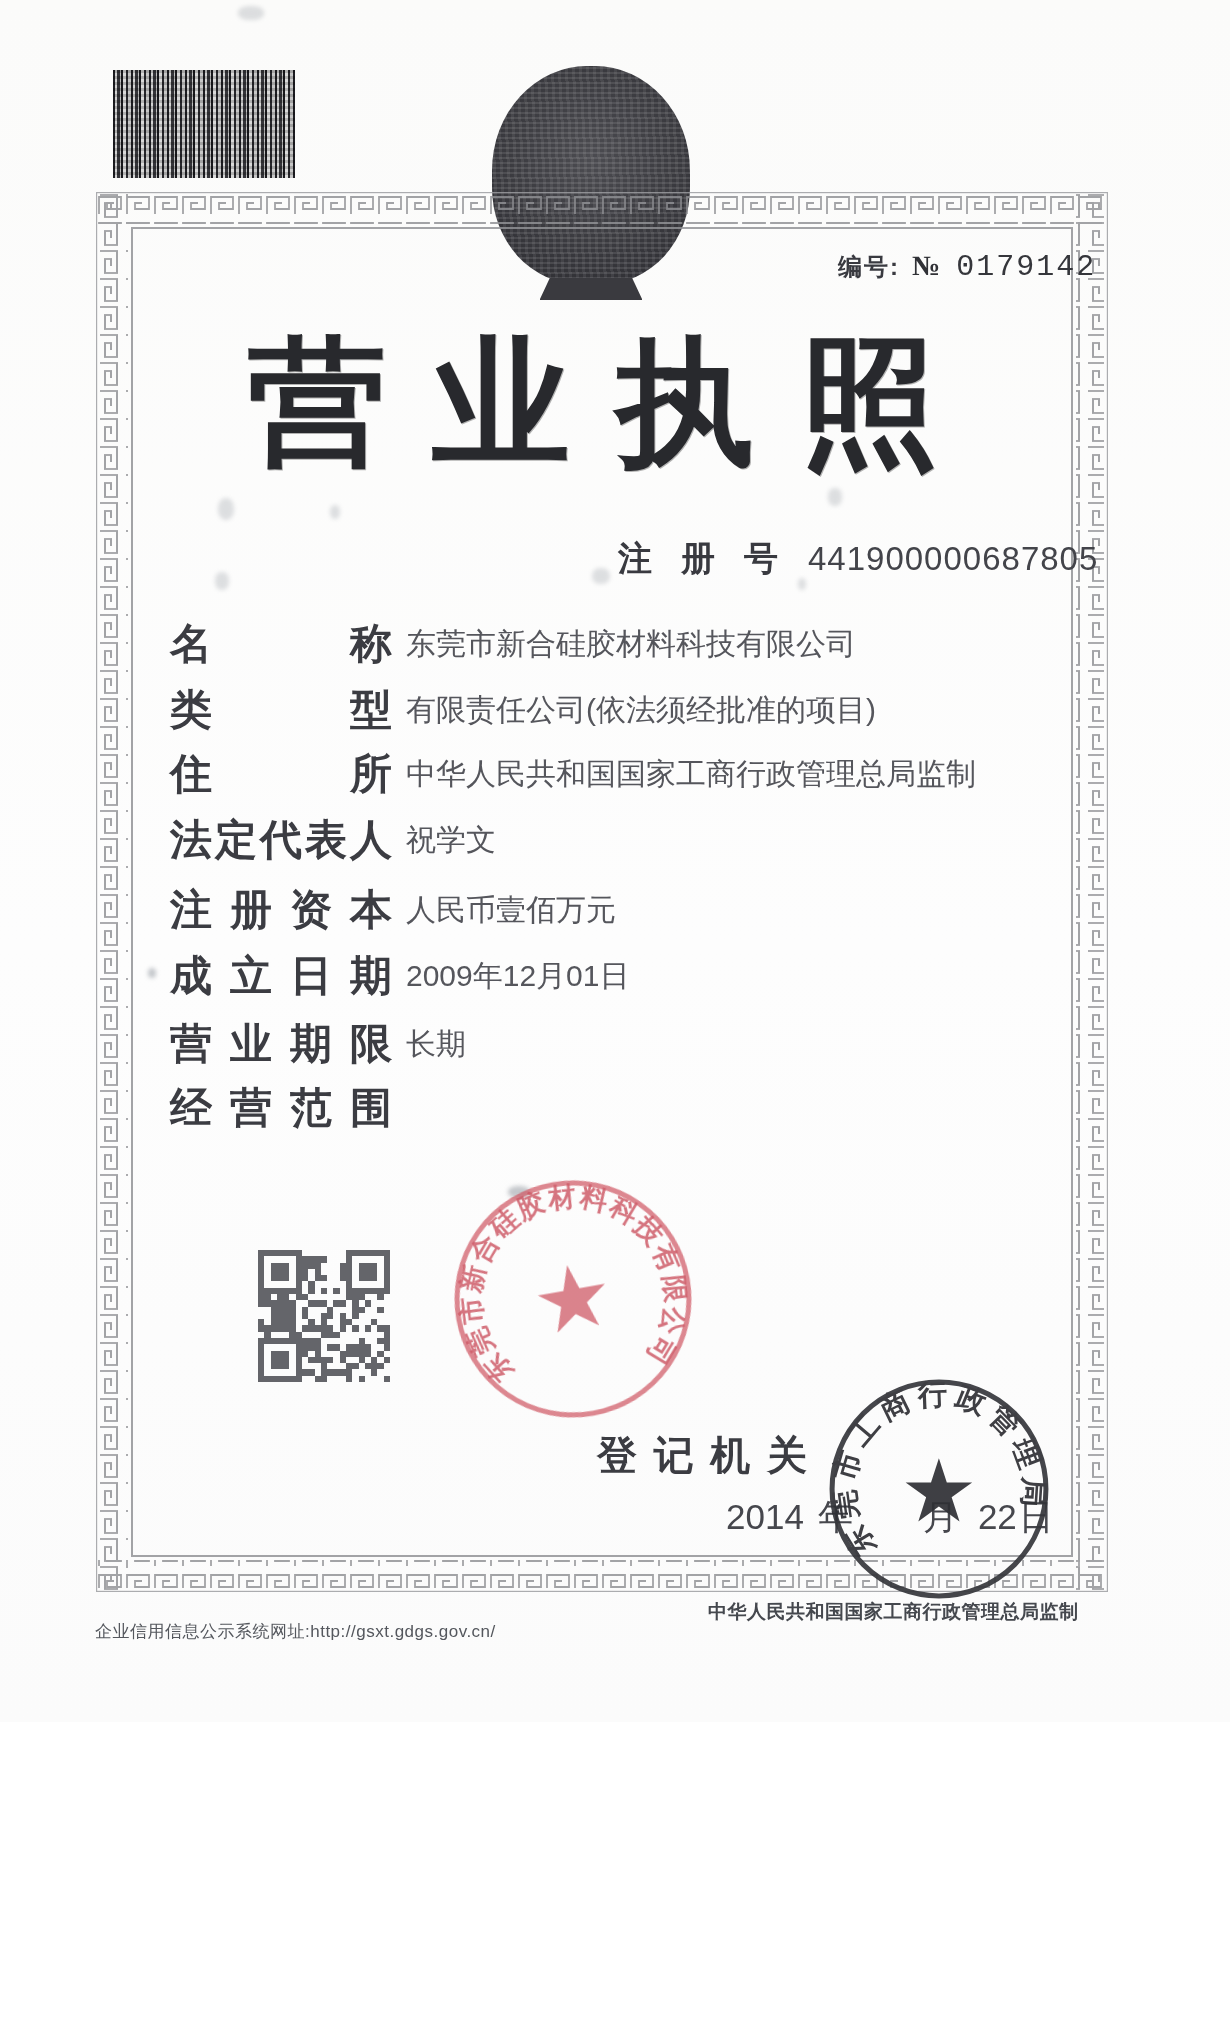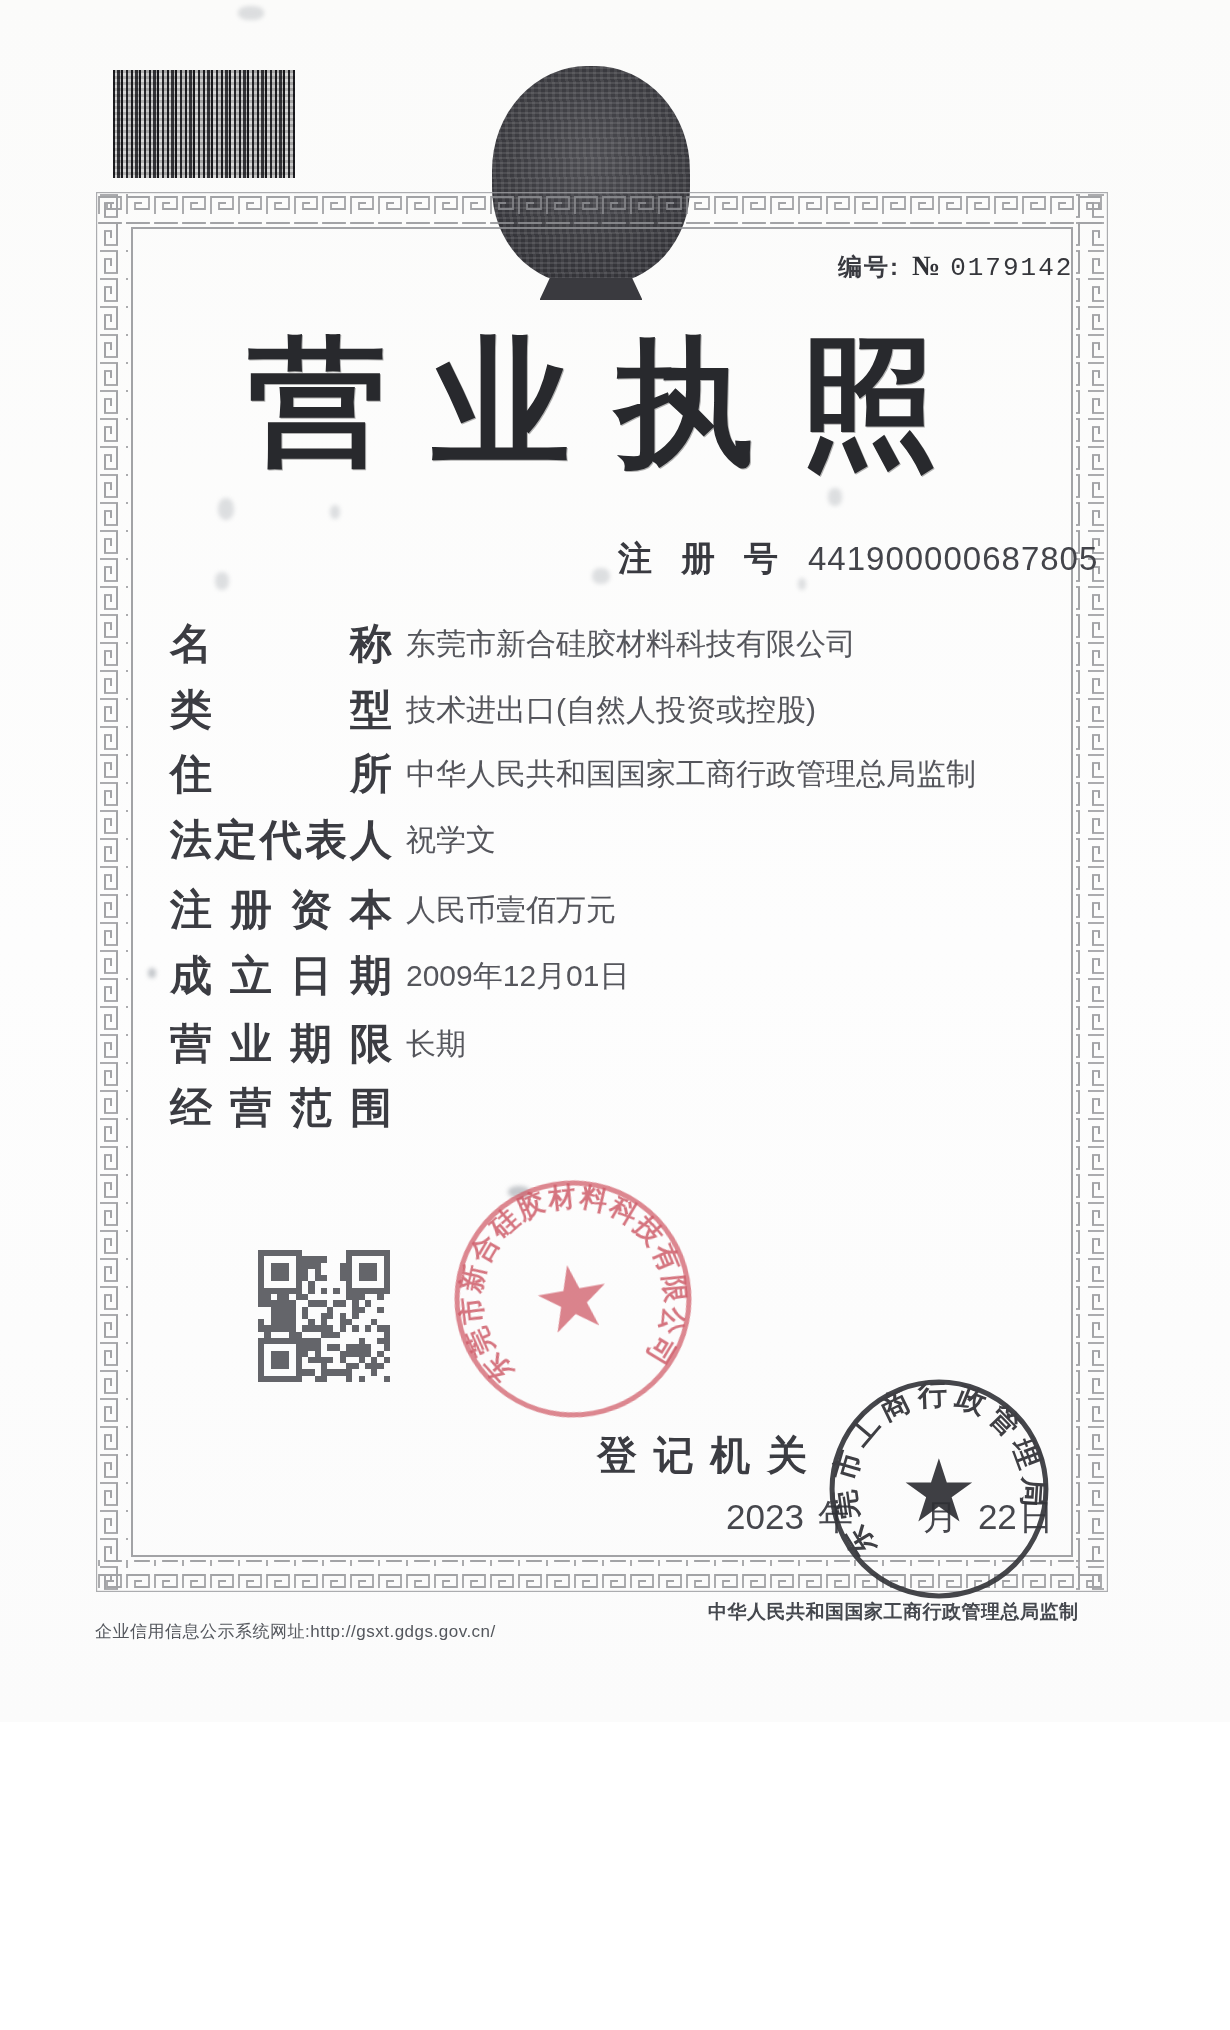--- a/index.html
+++ b/index.html
@@ -22,21 +22,21 @@
     clip-path:polygon(10% 0,90% 0,100% 100%,0 100%);filter:blur(.5px);}
   .smudge{position:absolute;background:#8d939b;opacity:.28;filter:blur(2px);border-radius:45%;}
 
   
   .frame{position:absolute;left:96px;top:192px;opacity:.82;}
 
   
   .serial{position:absolute;left:838px;top:250px;display:flex;align-items:baseline;white-space:nowrap;}
   .serial .lbl{font-size:24px;font-weight:bold;color:#393a40;letter-spacing:2px;}
   .serial .nosign{font-size:28px;font-weight:bold;font-family:"Liberation Serif","DejaVu Serif",serif;margin-left:12px;color:#303136;}
-  .serial .num{font-size:26px;font-family:"Liberation Mono","DejaVu Sans Mono",monospace;margin-left:10px;letter-spacing:2px;color:#35363b;}
+  .serial .num{font-size:30px;font-family:"Liberation Mono","DejaVu Sans Mono",monospace;margin-left:16px;letter-spacing:2px;color:#35363b;}
 
   .doc-title{position:absolute;left:248px;top:322px;width:690px;height:168px;
     font-size:138px;line-height:160px;font-weight:bold;color:#28292d;text-shadow:1px 1px 0 rgba(40,40,40,.35);}
   .justify-chars{display:flex;justify-content:space-between;}
 
   .regno{position:absolute;left:618px;top:536px;display:flex;align-items:baseline;}
   .regno .lbl{width:160px;font-size:34px;font-weight:bold;color:#393a40;}
   .regno .num{margin-left:30px;font-size:33px;letter-spacing:1px;color:#43444a;
     font-family:Liberation Sans, sans-serif;}
 
@@ -124,21 +124,21 @@
         <span>名</span>
         <span>称</span>
       </span>
     <span class="f-value">东莞市新合硅胶材料科技有限公司</span>
   </div>
   <div class="field-row r1">
     <span class="f-label justify-chars">
         <span>类</span>
         <span>型</span>
       </span>
-    <span class="f-value">技术进出口(自然人投资或控股)</span>
+    <span class="f-value">有限责任公司(依法须经批准的项目)</span>
   </div>
   <div class="field-row r2">
     <span class="f-label justify-chars">
         <span>住</span>
         <span>所</span>
       </span>
     <span class="f-value">中华人民共和国国家工商行政管理总局监制</span>
   </div>
   <div class="field-row r3">
     <span class="f-label justify-chars">
@@ -643,21 +643,21 @@
     <text x="122" y="152" font-size="88" text-anchor="middle" fill="rgba(205,80,94,.8)">★</text>
   </svg>
 
   <div class="registrar justify-chars">
       <span>登</span>
       <span>记</span>
       <span>机</span>
       <span>关</span>
     </div>
   <div class="issue-date">
-    <span>2023</span><span class="u1">年</span><span class="u2">月</span><span class="dday">22</span><span class="u3">日</span>
+    <span>2014</span><span class="u1">年</span><span class="u2">月</span><span class="dday">22</span><span class="u3">日</span>
   </div>
 
   <svg class="seal seal-black" viewBox="0 0 228 228">
     <circle cx="114" cy="114" r="106" fill="none" stroke="#36373c" stroke-width="5"></circle>
     <defs>
         <path id="arcBlk" d="M 54.6 173.4 A 84 84 0 1 1 173.4 173.4" fill="none"></path>
       </defs>
     <text font-size="29" letter-spacing="6" fill="#2f3035" font-weight="bold">
       <textPath href="#arcBlk" startOffset="2">东莞市工商行政管理局</textPath>
     </text>

